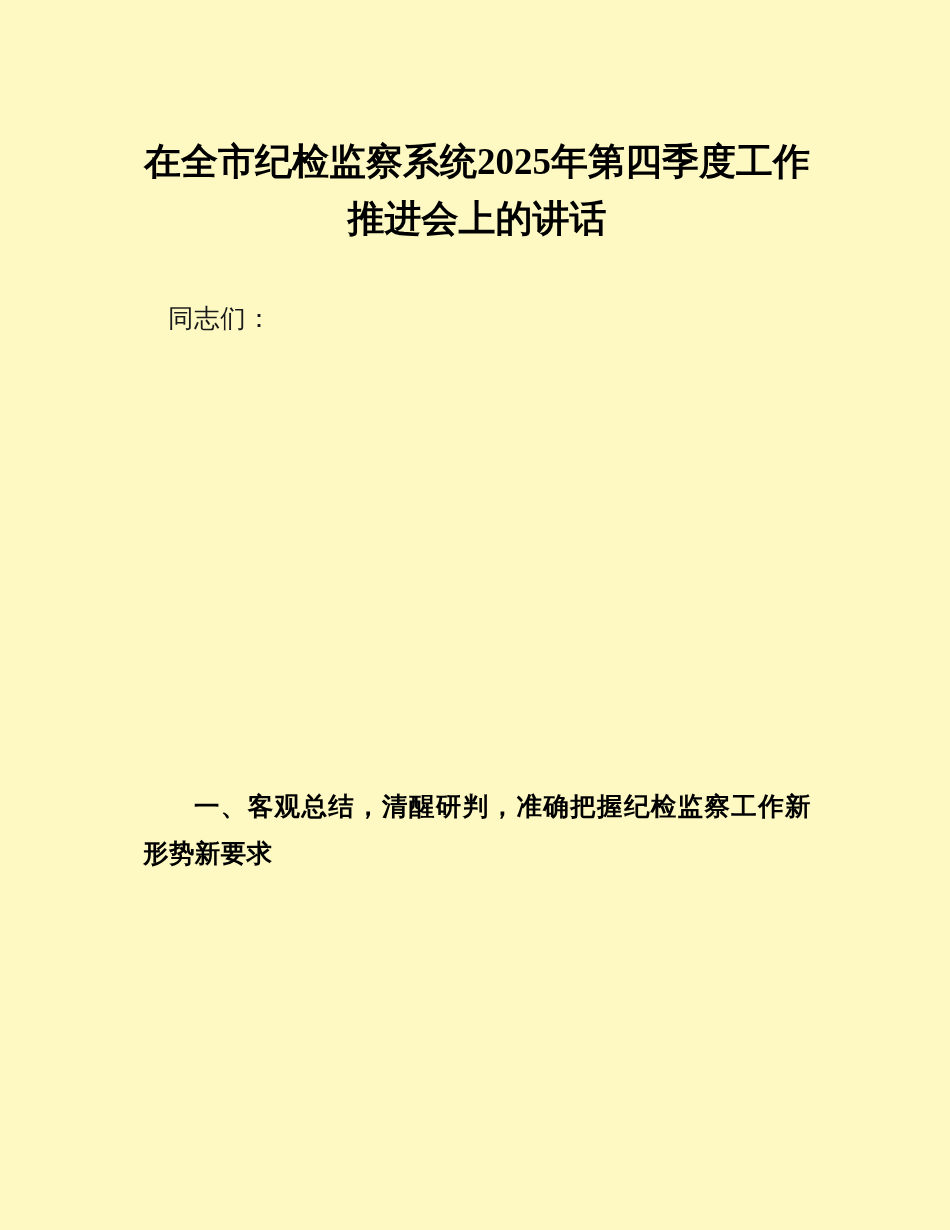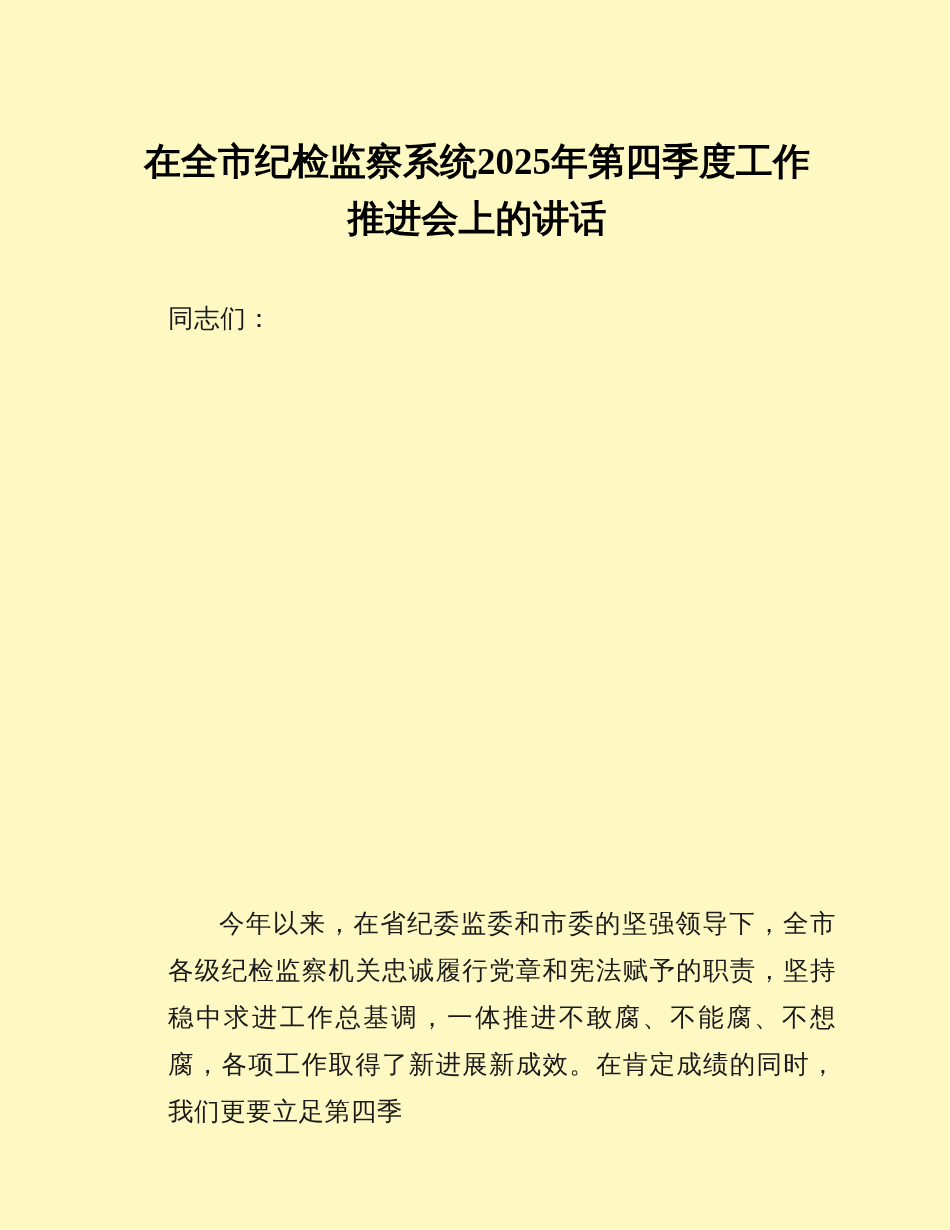--- a/index.html
+++ b/index.html
@@ -79,16 +79,16 @@
 </head>
 <body>
 
 <div class="page">
 
   <h1 class="doc-title">在全市纪检监察系统2025年第四季度工作推进会上的讲话</h1>
 
   <div class="body-block salutation">同志们：</div>
 
 
+  <div class="section-heading indent">一、客观总结，清醒研判，准确把握纪检监察工作新形势新要求</div>
 
-  <div class="body-block para-2 indent">今年以来，在省纪委监委和市委的坚强领导下，全市各级纪检监察机关忠诚履行党章和宪法赋予的职责，坚持稳中求进工作总基调，一体推进不敢腐、不能腐、不想腐，各项工作取得了新进展新成效。在肯定成绩的同时，我们更要立足第四季</div>
 
 </div>
 
 </body></html>

